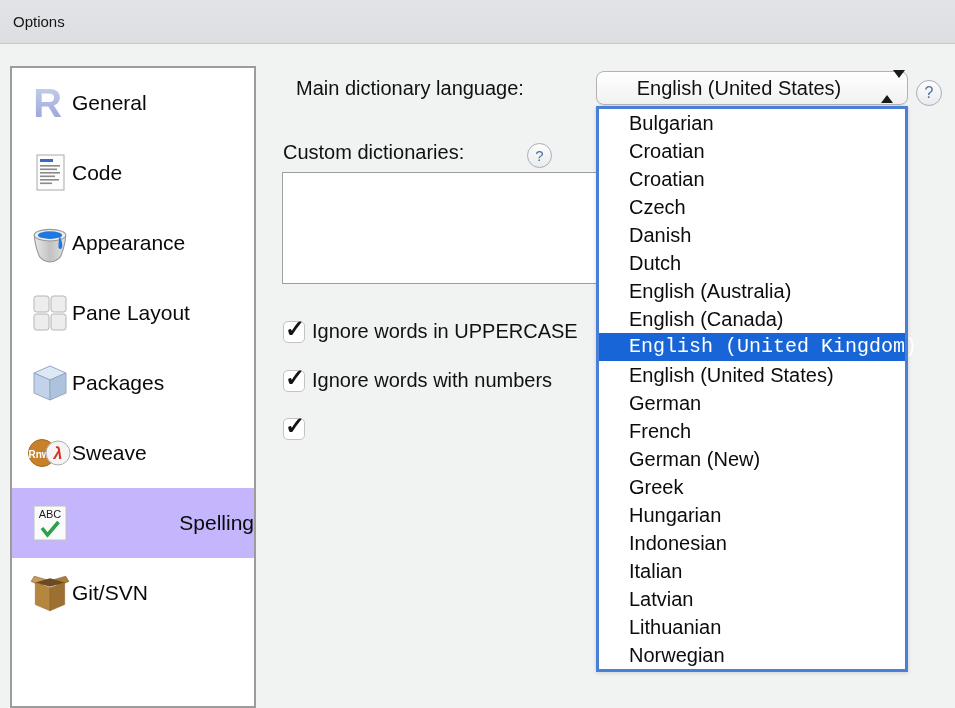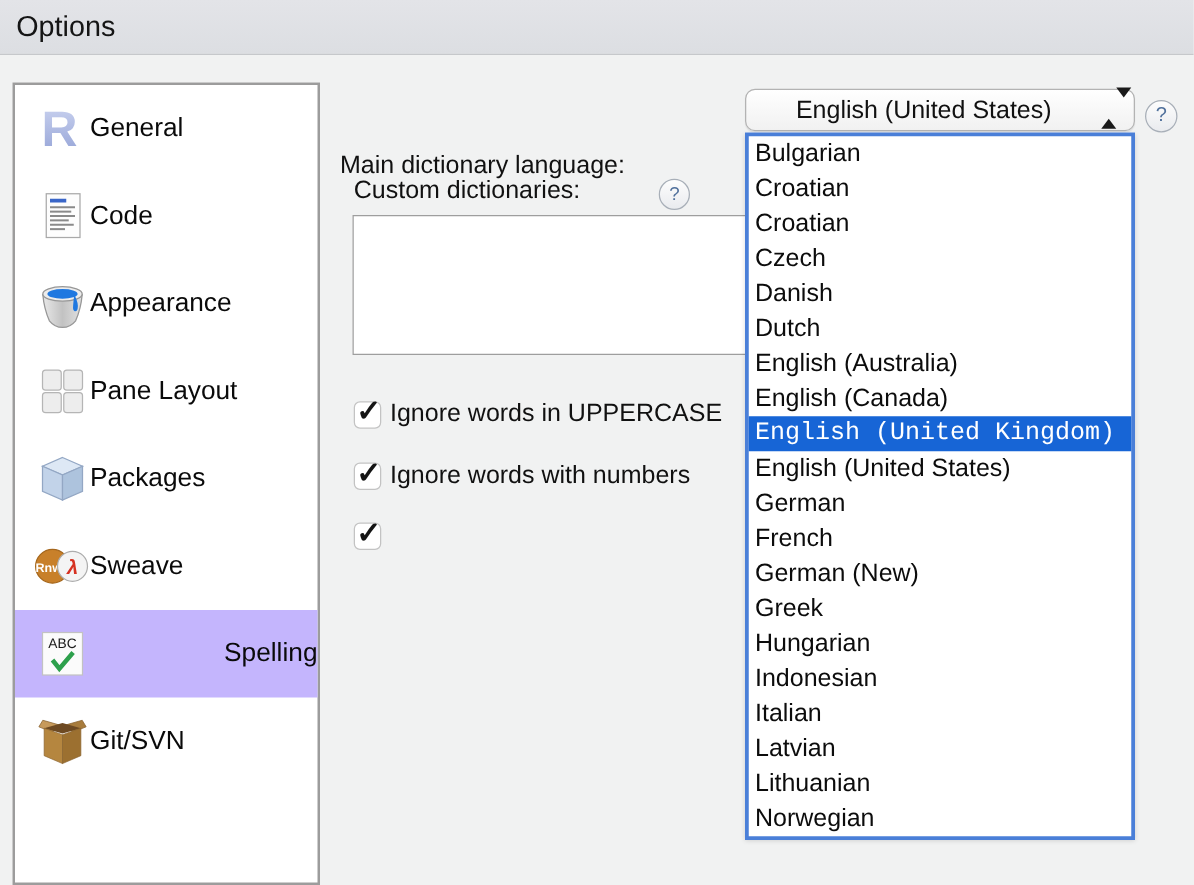--- a/index.html
+++ b/index.html
@@ -12,38 +12,38 @@
   }
 
   
   .titlebar {
     position: absolute; left: 0; top: 0; width: 955px; height: 44px;
     background: linear-gradient(#e3e4e8, #dcdee2);
     border-bottom: 1px solid #c6c8cb;
   }
   .titlebar .title {
     position: absolute; left: 13px; top: 0; line-height: 43px;
-    font-size: 23px; color: #151515;
+    font-size: 15px; color: #151515;
   }
 
   
   .sidebar {
     position: absolute; left: 10px; top: 66px; width: 246px; height: 642px;
     background: #fff; border: 2px solid #9c9c9c;
   }
   .sb-item {
     position: relative; height: 70px; display: flex; align-items: center;
     padding-left: 16px; cursor: default;
   }
   .sb-item.selected { background: #c4b5fd; justify-content: space-between; }
   .sb-icon { width: 44px; height: 44px; display: flex; align-items: center; justify-content: center; flex: 0 0 44px; }
   .sb-label { font-size: 21px; color: #0a0a0a; white-space: nowrap; }
 
   
-  .dict-label { position: absolute; left: 272px; top: 77px; font-size: 20px; margin-top: 44px; }
+  .dict-label { position: absolute; left: 296px; top: 77px; font-size: 20px; }
   .dict-select {
     position: absolute; left: 596px; top: 71px; width: 312px; height: 34px;
     background: linear-gradient(#ffffff, #f1f1f1);
     border: 1px solid #b3b3b3; border-radius: 8px;
     box-shadow: 0 1px 1px rgba(0,0,0,0.08);
     display: flex; align-items: center; justify-content: center;
   }
   .dict-select .value { font-size: 20px; padding-right: 26px; white-space: nowrap; }
   .updown { position: absolute; right: 14px; top: 6px; width: 12px; }
   .updown .up {
@@ -88,21 +88,21 @@
   .checkbox.checked .check { display: block; }
   .cb-label { font-size: 20px; margin-left: 7px; white-space: nowrap; }
 
   
   .dropdown {
     position: absolute; left: 596px; top: 106px; width: 312px; height: 566px;
     background: #fff; border: 3px solid #4a7fd8; z-index: 5;
     box-shadow: 0 1px 4px rgba(0,0,0,0.15);
   }
   .dd-item {
-    height: 28px; line-height: 28px; padding-left: 5px;
+    height: 28px; line-height: 28px; padding-left: 30px;
     font-size: 20px; color: #0c0c0c; white-space: nowrap; cursor: default;
   }
   .dd-item.selected { background: #1765d6; color: #fff; font-family: Liberation Mono, monospace; }
 
   svg text { font-family: "Liberation Sans", sans-serif; }
 </style>
 </head>
 <body>
 
 <div class="titlebar">

